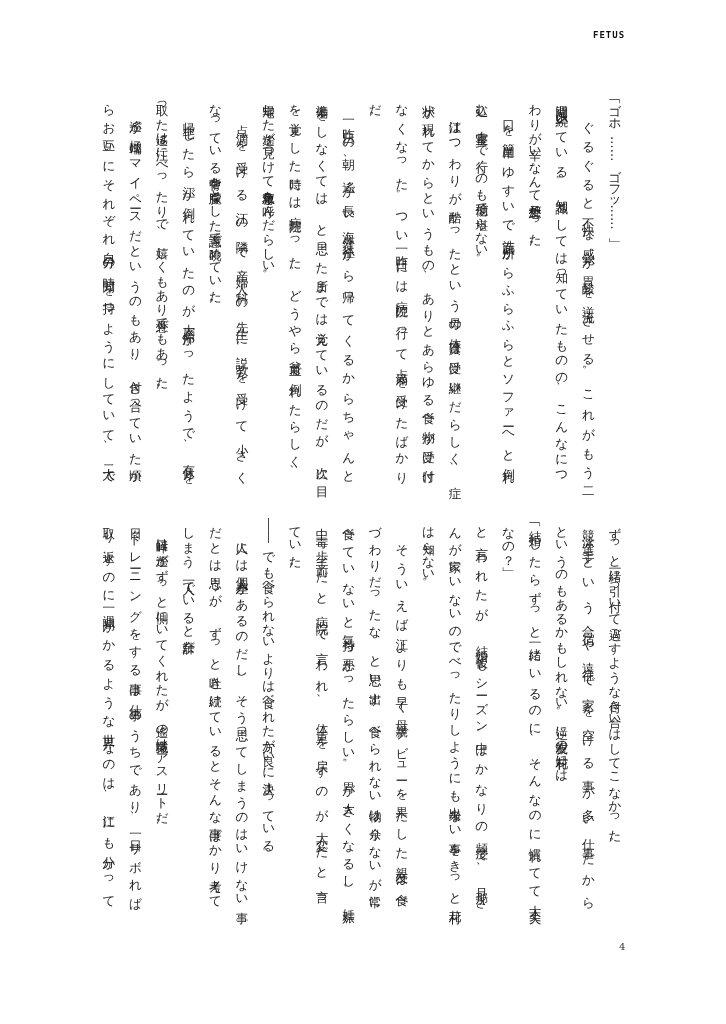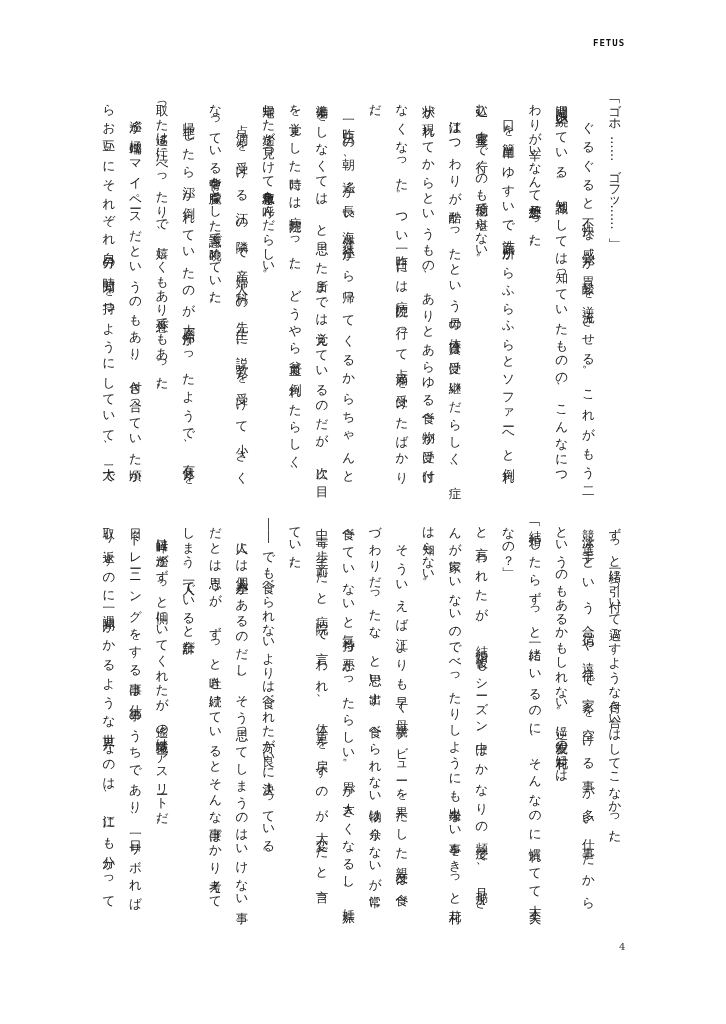--- a/index.html
+++ b/index.html
@@ -11,21 +11,21 @@
       width: 726px;
       height: 1024px;
       position: relative;
       overflow: hidden;
       font-family: "DejaVu Serif", "Liberation Serif", serif;
       color: #1f1f1f;
     }
     .running-title {
       position: absolute;
       left: 593px;
-      top: 38px;
+      top: 30px;
       font-family: "DejaVu Sans Mono", "Liberation Mono", monospace;
       font-weight: bold;
       font-size: 9px;
       letter-spacing: 1px;
       line-height: 10px;
       color: #111;
     }
     .text-block {
       position: absolute;
       left: 95px;

